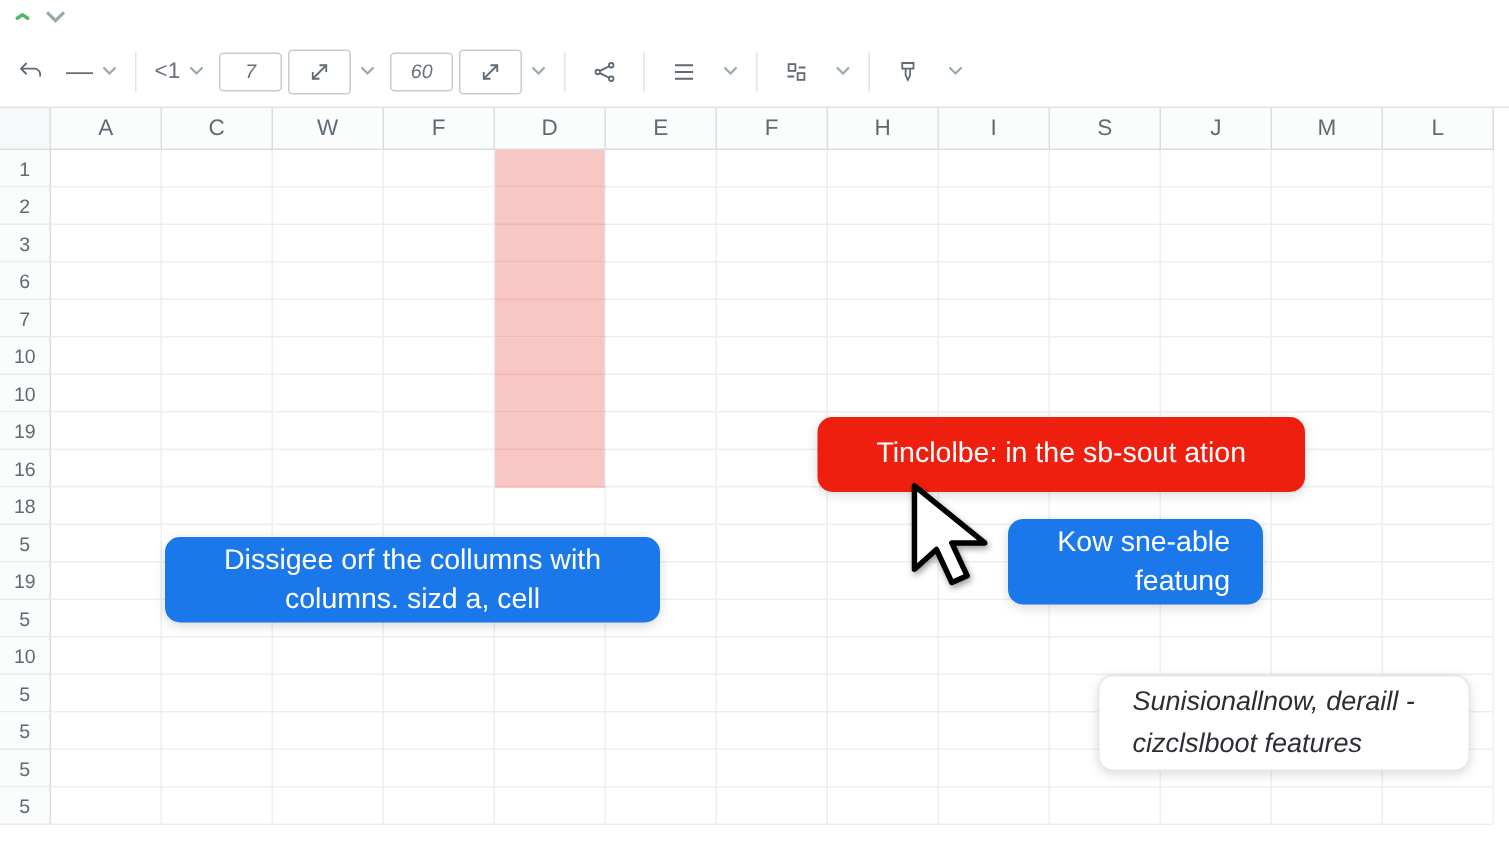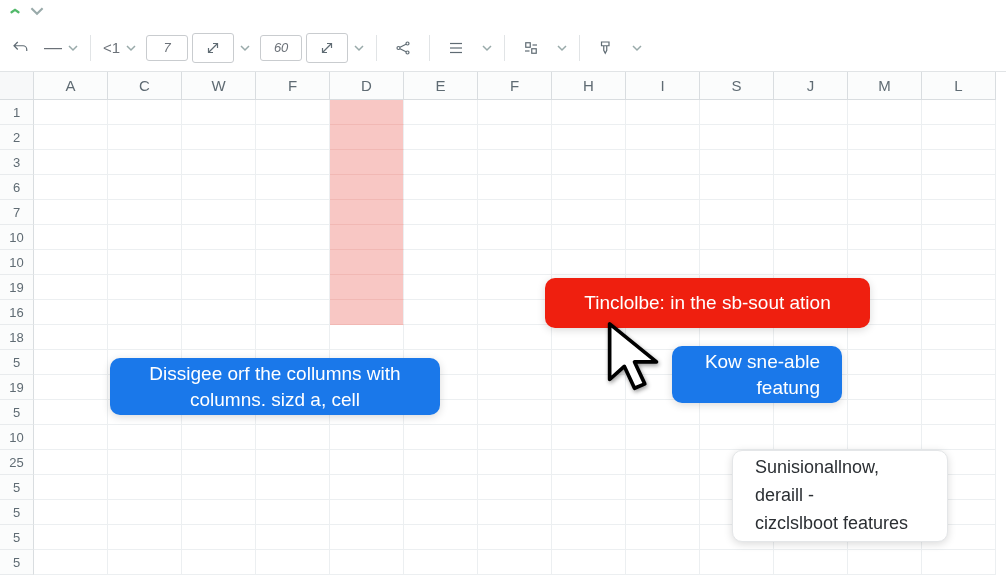--- a/index.html
+++ b/index.html
@@ -539,36 +539,20 @@
         <div class="cell"></div>
         <div class="cell"></div>
         <div class="cell"></div>
         <div class="cell"></div>
         <div class="cell"></div>
         <div class="cell"></div>
         <div class="cell"></div>
         <div class="cell"></div>
       </div>
       <div class="row">
-        <div class="row-h">25</div>
-        <div class="cell"></div>
-        <div class="cell"></div>
-        <div class="cell"></div>
-        <div class="cell"></div>
-        <div class="cell"></div>
-        <div class="cell"></div>
-        <div class="cell"></div>
-        <div class="cell"></div>
-        <div class="cell"></div>
-        <div class="cell"></div>
-        <div class="cell"></div>
-        <div class="cell"></div>
-        <div class="cell"></div>
-      </div>
-      <div class="row">
         <div class="row-h">5</div>
         <div class="cell"></div>
         <div class="cell"></div>
         <div class="cell"></div>
         <div class="cell"></div>
         <div class="cell"></div>
         <div class="cell"></div>
         <div class="cell"></div>
         <div class="cell"></div>
         <div class="cell"></div>
@@ -627,19 +611,19 @@
       </div>
     </div>
 </div>
 
 <div class="callout blue" style="left:110px; top:358px; width:330px;">Dissigee orf the collumns with<br>columns. sizd a, cell</div>
 
 <div class="callout red" style="left:545px; top:278px; width:325px; padding:12px 0;">Tinclolbe: in the sb-sout ation</div>
 
 <div class="callout blue" style="left:672px; top:346px; width:170px;text-align:right;">Kow sne-able<br>featung</div>
 
-<div class="callout white" style="left:732px; top:450px; width:216px;">Sunisionallnow, deraill -<br>cizclslboot features</div>
+<div class="callout white" style="left:732px; top:450px; width:248px;font-style:italic;">Sunisionallnow, deraill -<br>cizclslboot features</div>
 
 <div class="cursor">
   <svg viewBox="0 0 48 56">
     <path d="M6 4 L6 42 L16 33 L23 48 L30 45 L23 30 L38 30 Z" fill="#fff" stroke="#000" stroke-width="2.5" stroke-linejoin="round"></path>
   </svg>
 </div>
 
 </body></html>

